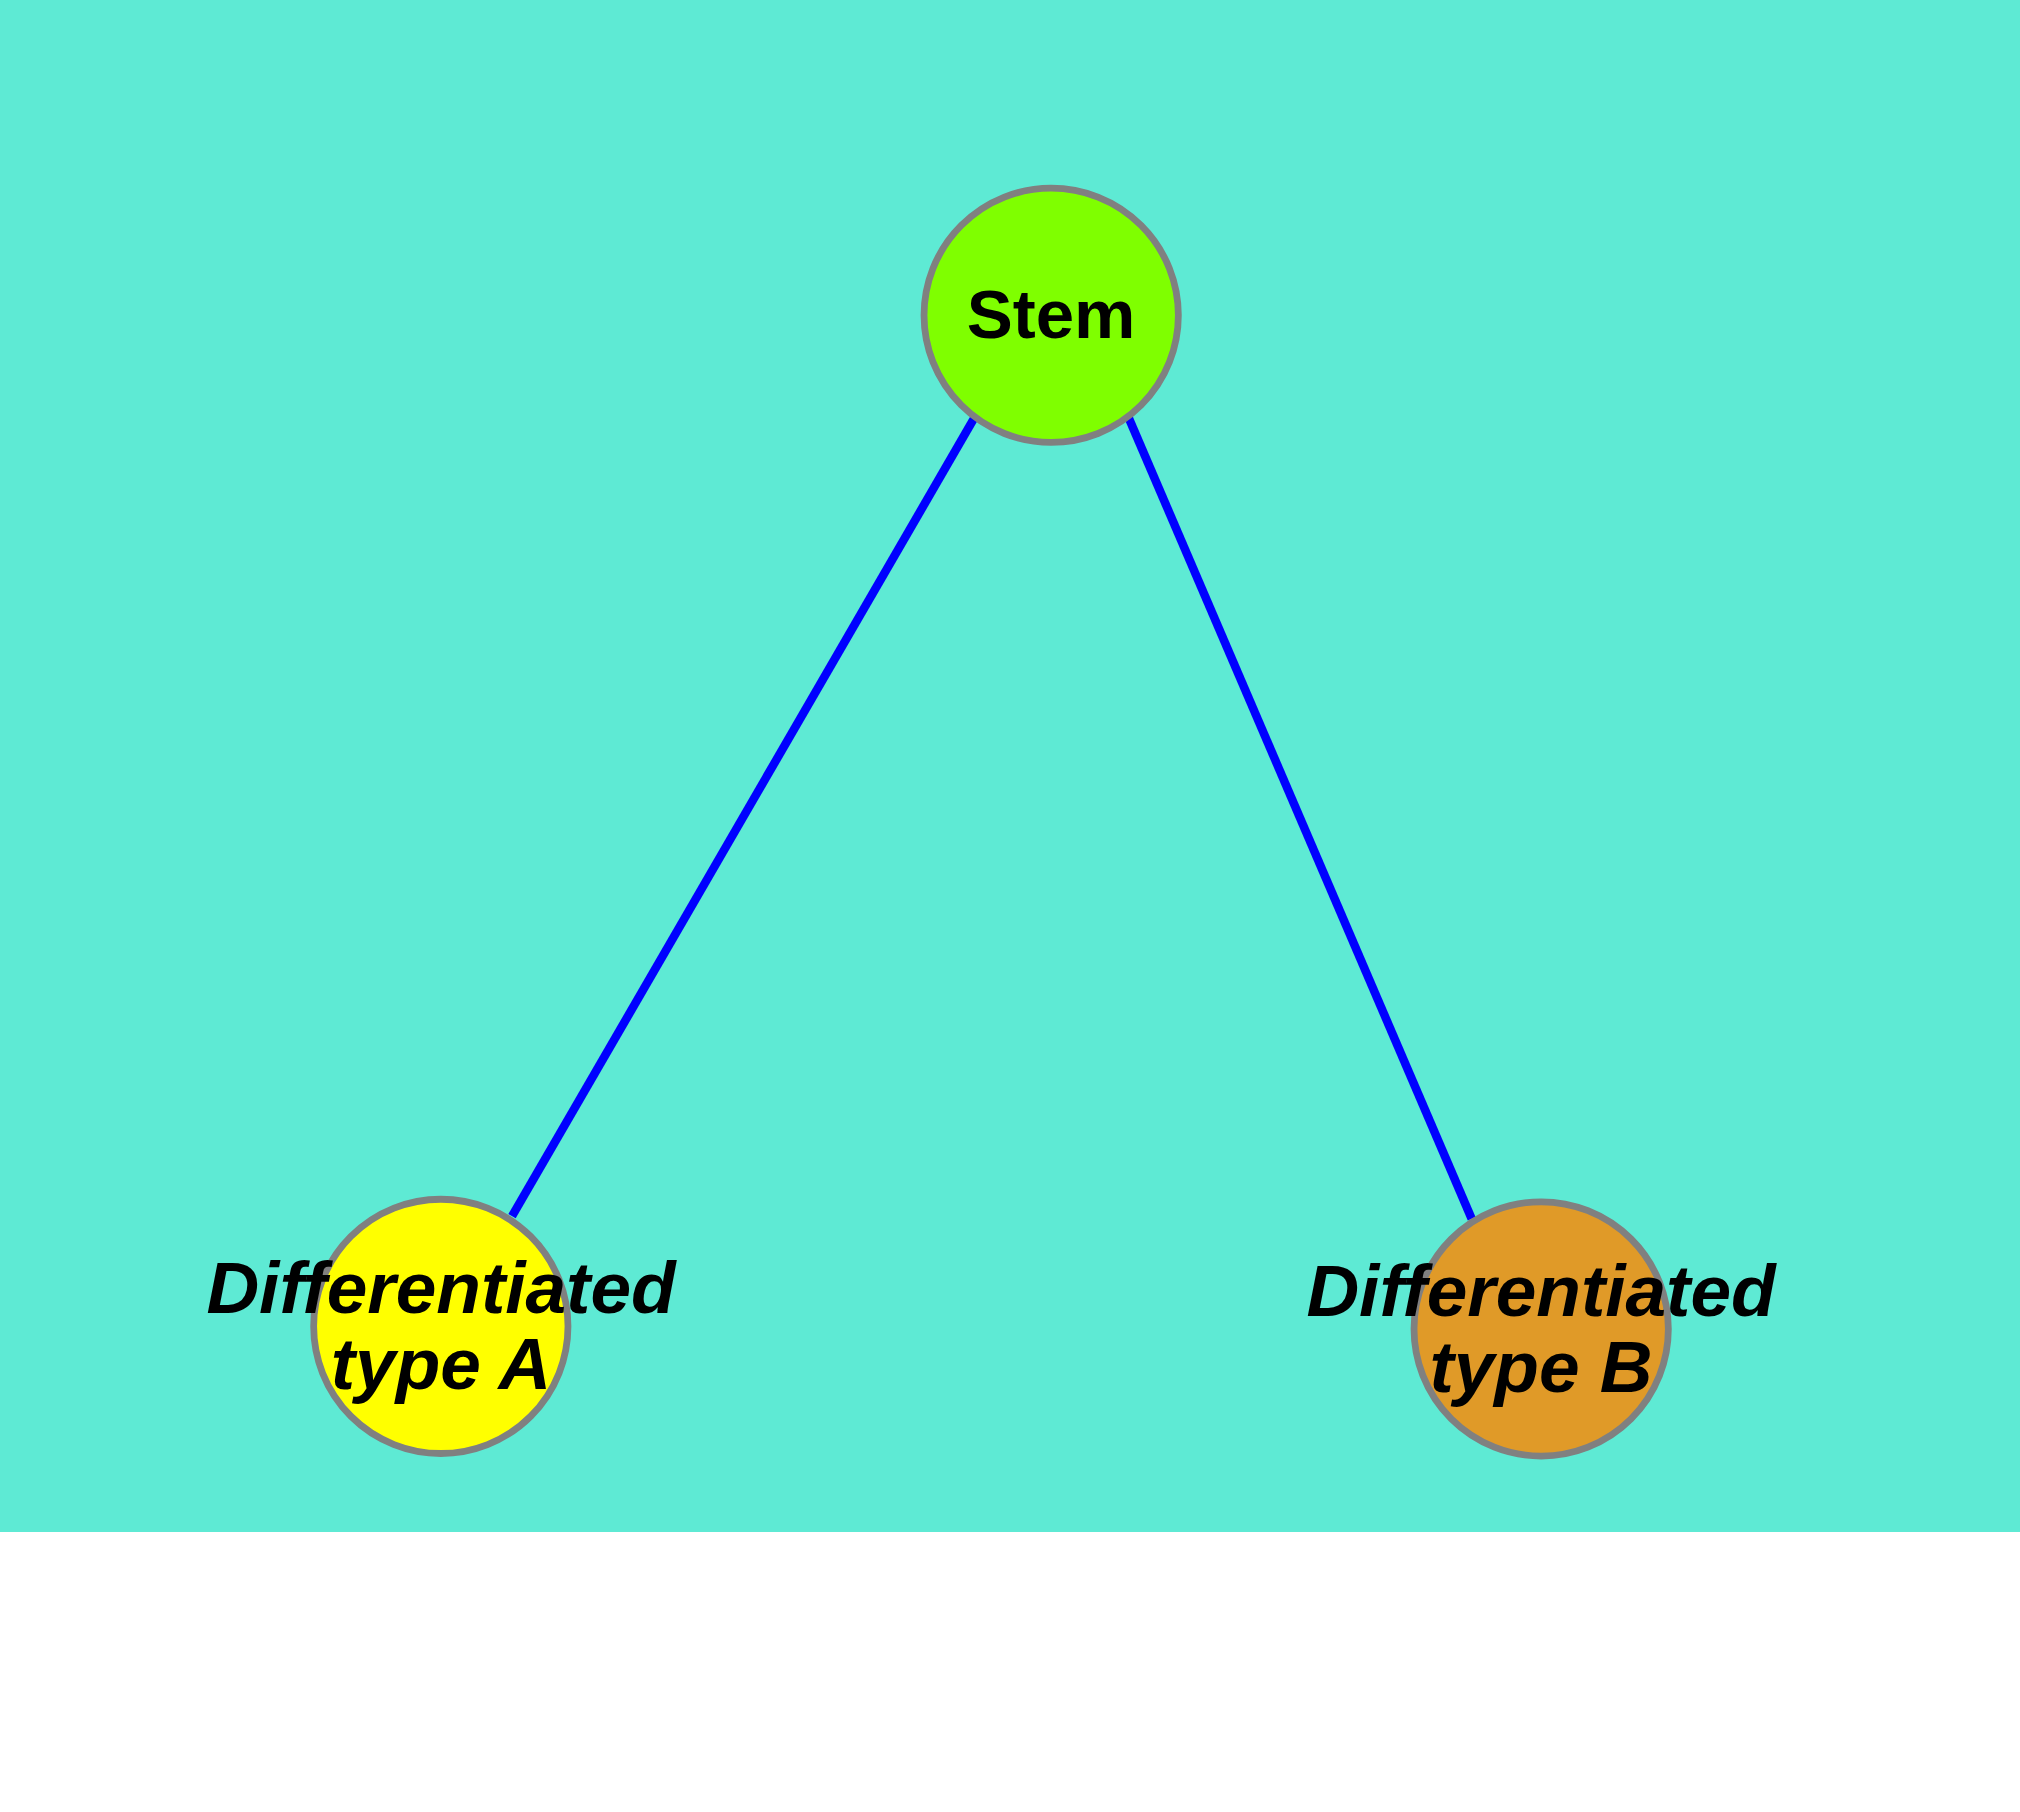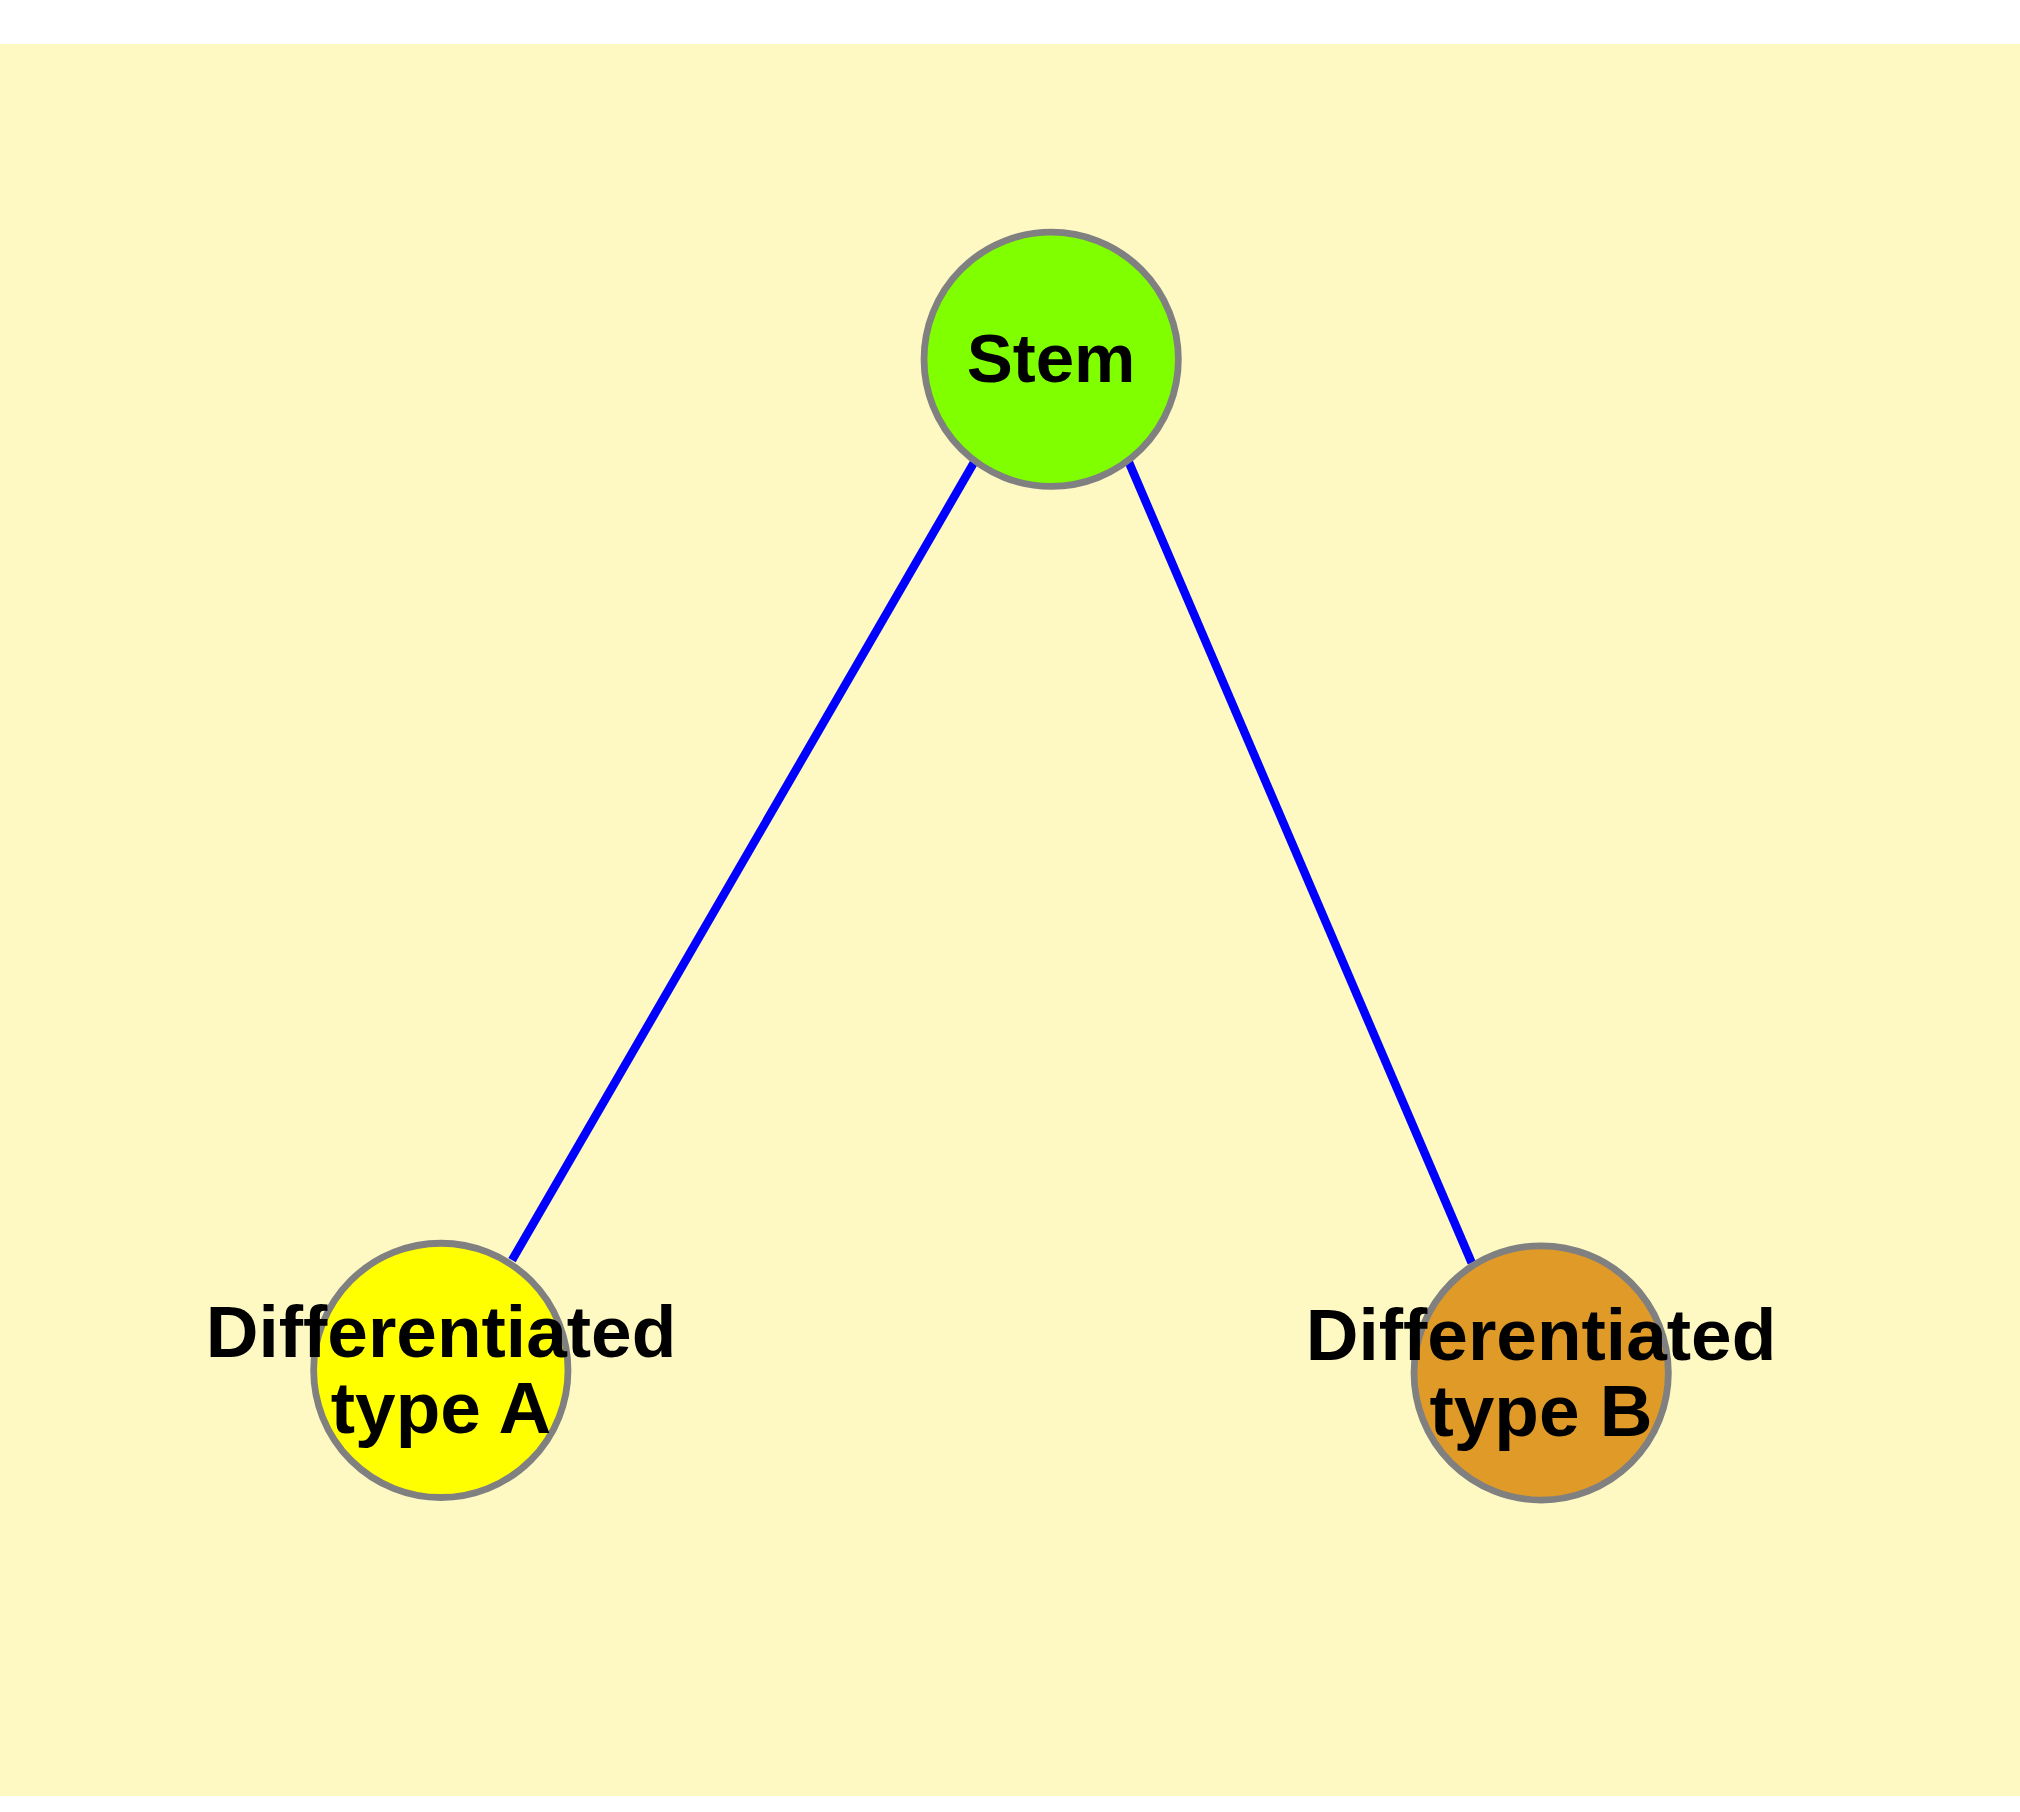--- a/index.html
+++ b/index.html
@@ -32,26 +32,27 @@
     white-space: pre;
     line-height: 1.04;
     pointer-events: none;
     transform: translate(-50%, -50%);
   }
   .node-label.label-stem {
     font-size: 69px;
   }
   .node-label.label-diff {
     font-size: 73px;
+    font-style: italic;
   }
 </style>
 </head>
 <body>
 
-<div id="canvas" style="width: 2021px; height: 1752px; background: #fef9c3; margin-top: 44px;">
+<div id="canvas" style="width: 2021px; height: 1532px; background: #5eead4;">
 
   <svg id="graph-svg" viewBox="0 0 2384 2138" preserveAspectRatio="none" aria-hidden="true" style="width: 2021px; height: 1812px;">
     <g id="edges-layer">
         <line x1="1150" y1="492" x2="604" y2="1435" stroke="#0000ff" stroke-width="10" stroke-linecap="butt"></line>
         <line x1="1331" y1="492" x2="1736" y2="1438" stroke="#0000ff" stroke-width="10" stroke-linecap="butt"></line>
       </g>
     <g id="nodes-layer">
         <circle cx="1240" cy="372" r="150" fill="#7fff00" stroke="#808080" stroke-width="8"></circle>
         <circle cx="520" cy="1565" r="150" fill="#ffff00" stroke="#808080" stroke-width="8"></circle>
         <circle cx="1818" cy="1568" r="150" fill="#e09a28" stroke="#808080" stroke-width="8"></circle>

